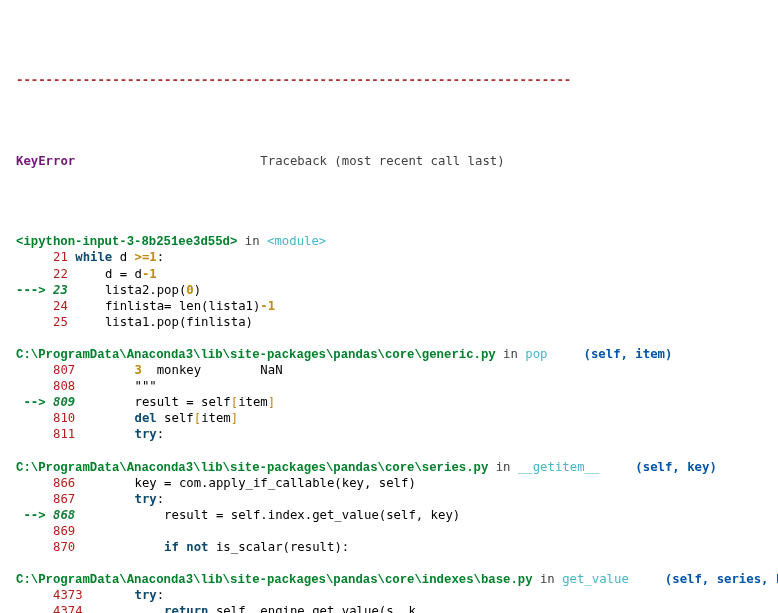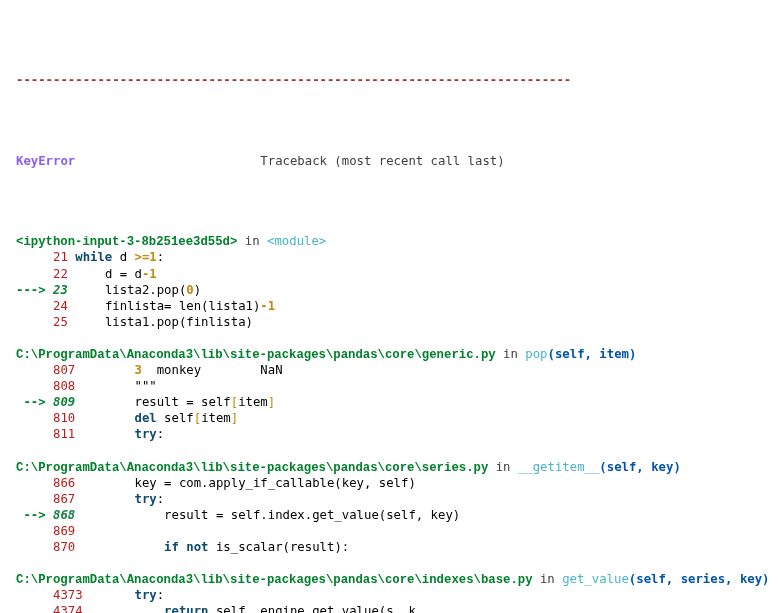--- a/index.html
+++ b/index.html
@@ -9,30 +9,30 @@
     font-size:12.3px;
     line-height:16.1px;
     color:#000000;
     overflow:hidden;
   }
   #tb{padding:8px 0 0 16px;white-space:pre;}
   .line{white-space:pre;height:16.1px;}
   .blank{height:16.1px;}
 
   
-  .err   {color:#8b5cf6;font-weight:bold;}
+  .err   {color:#701a75;font-weight:bold;}
   .dash  {color:#b03030;font-weight:bold;}
   .plain {color:#404040;}
   .path  {color:#00802b;font-weight:bold;font-family:Liberation Mono, monospace;}
   .kw    {color:#0c4a6e;font-weight:bold;}
   .lno   {color:#b91c1c;}
   .lnob  {color:#15803d;font-weight:bold;font-style:italic;}
   .arrow {color:#00802b;font-weight:bold;}
   .fn    {color:#46b6c8;}
-  .args  {color:#0055aa;font-weight:bold;}
+  .args  {color:#0055aa;font-weight:bold;margin-left:36px;}
   .num   {color:#c08a0e;font-weight:bold;}
   .brk   {color:#c08a0e;}
   .op    {color:#c08a0e;font-weight:bold;}
 </style>
 </head>
 <body>
 
 <div id="tb">
 
   

